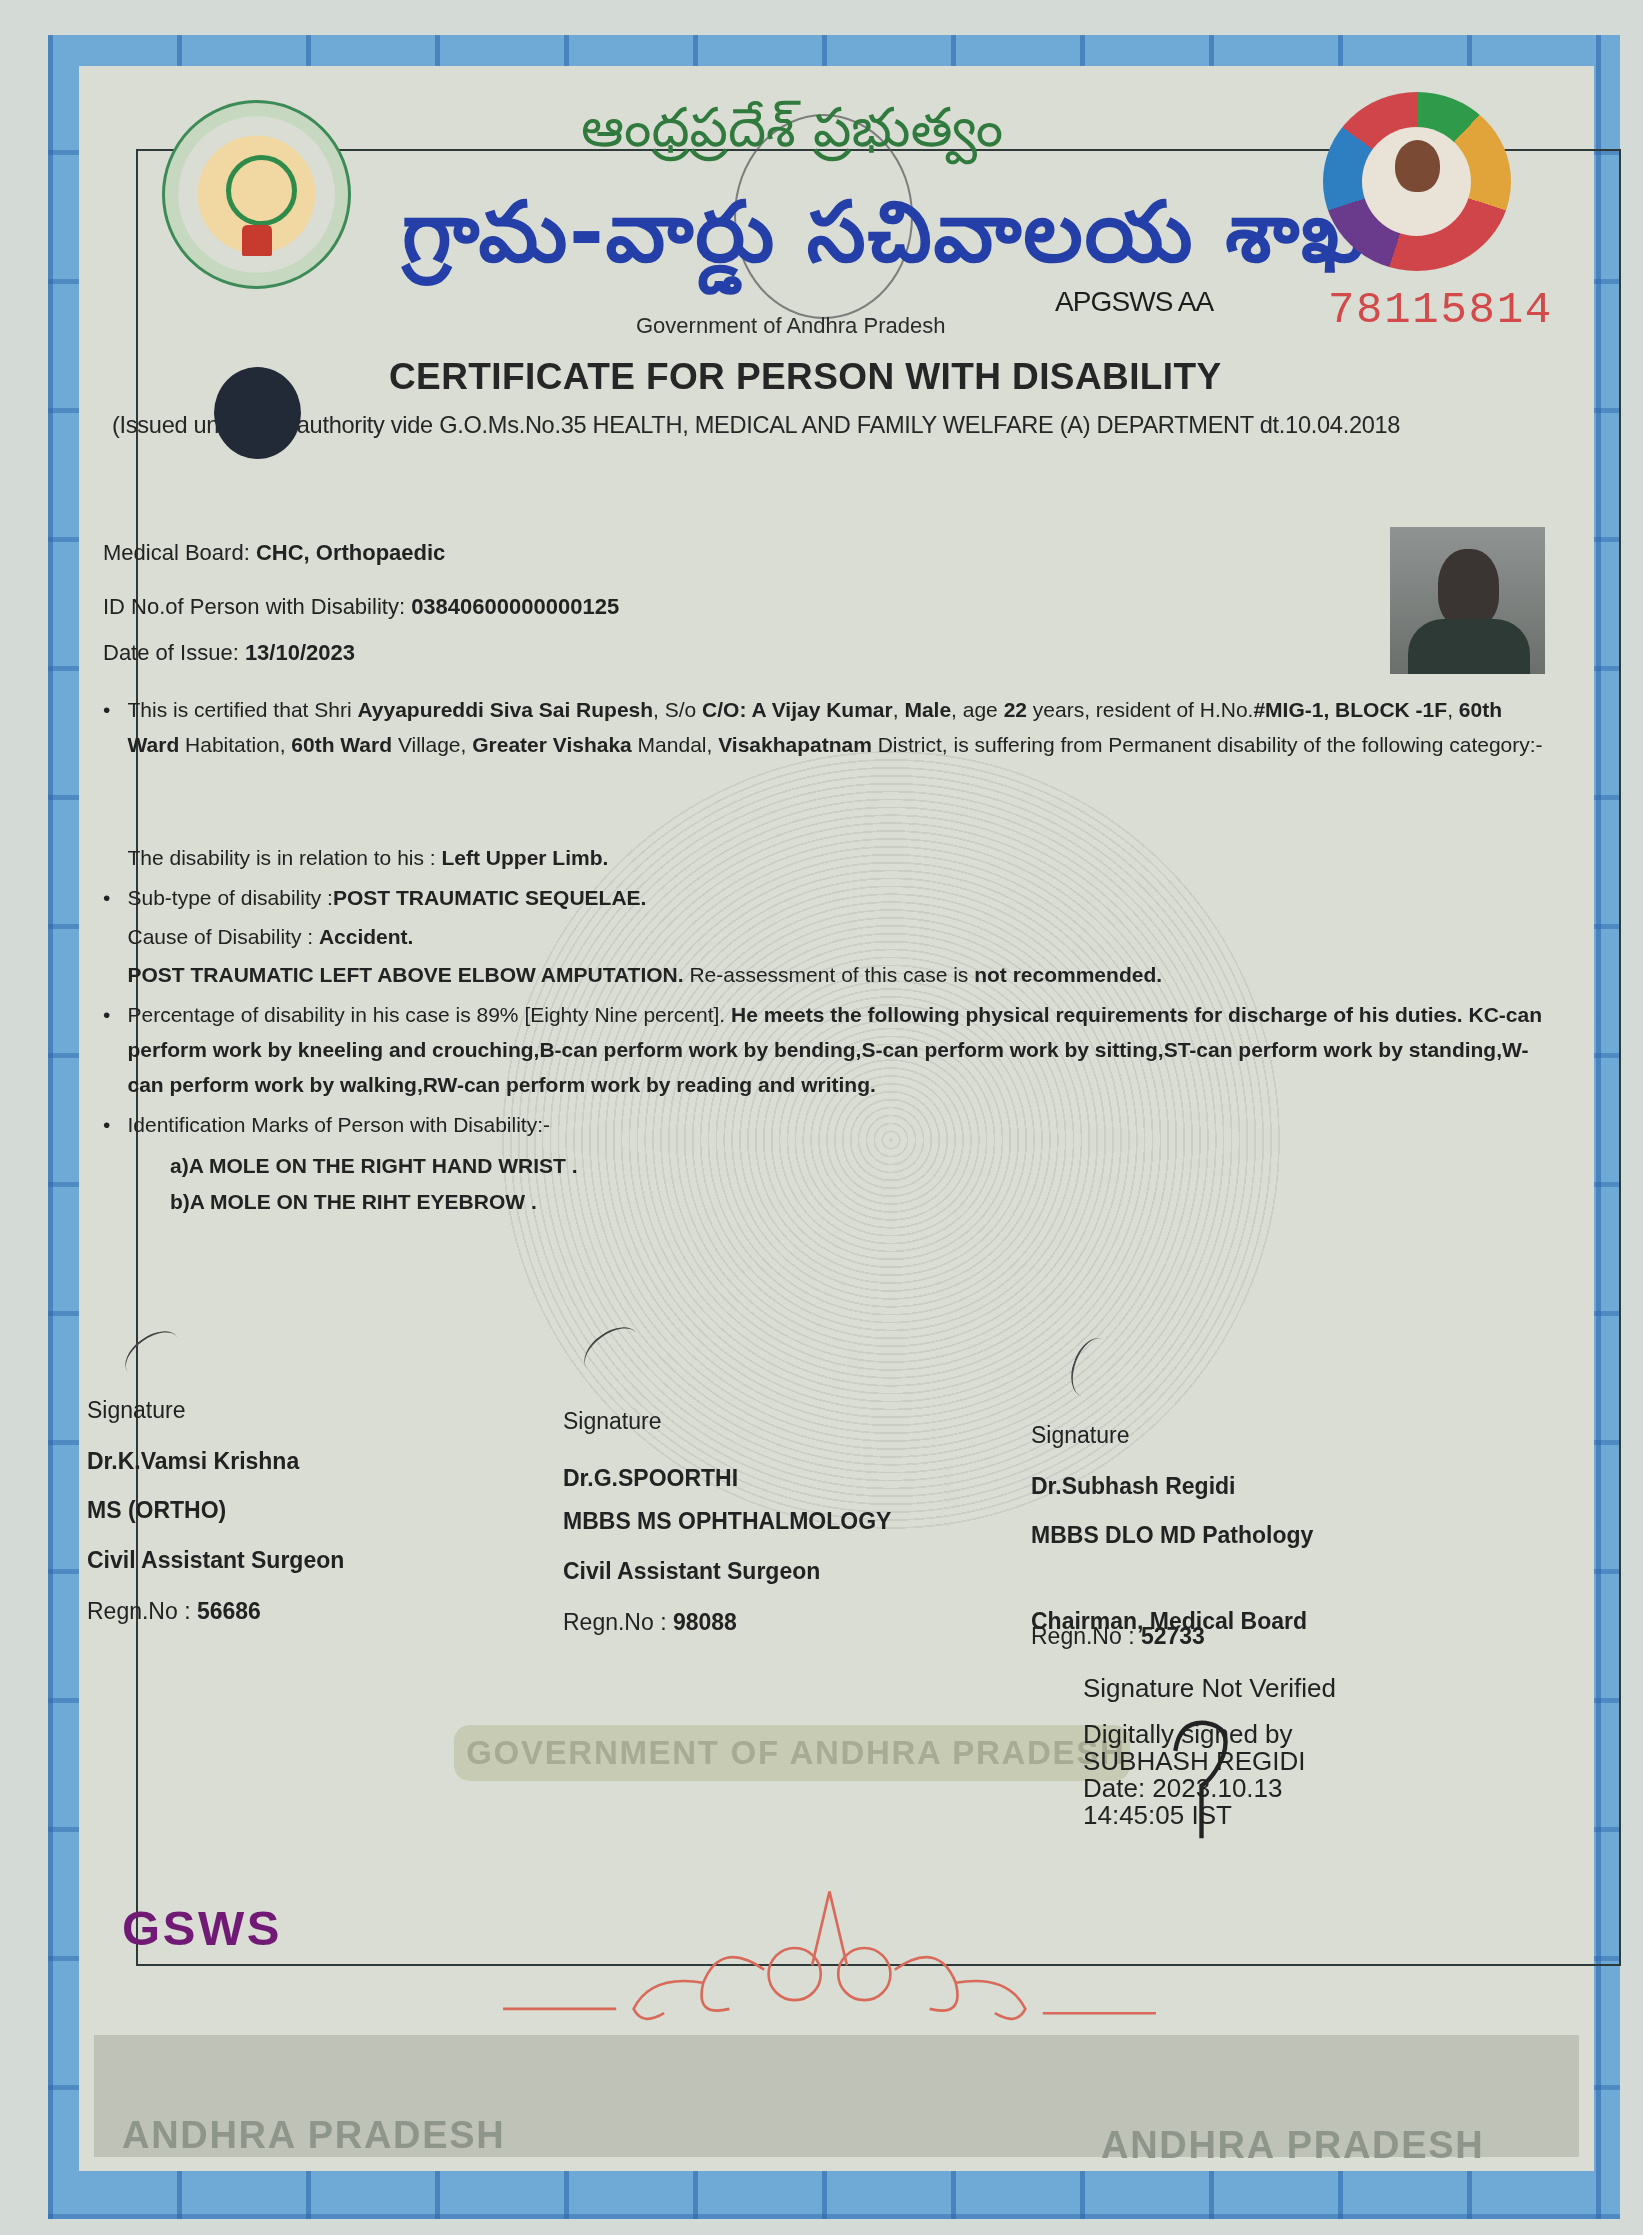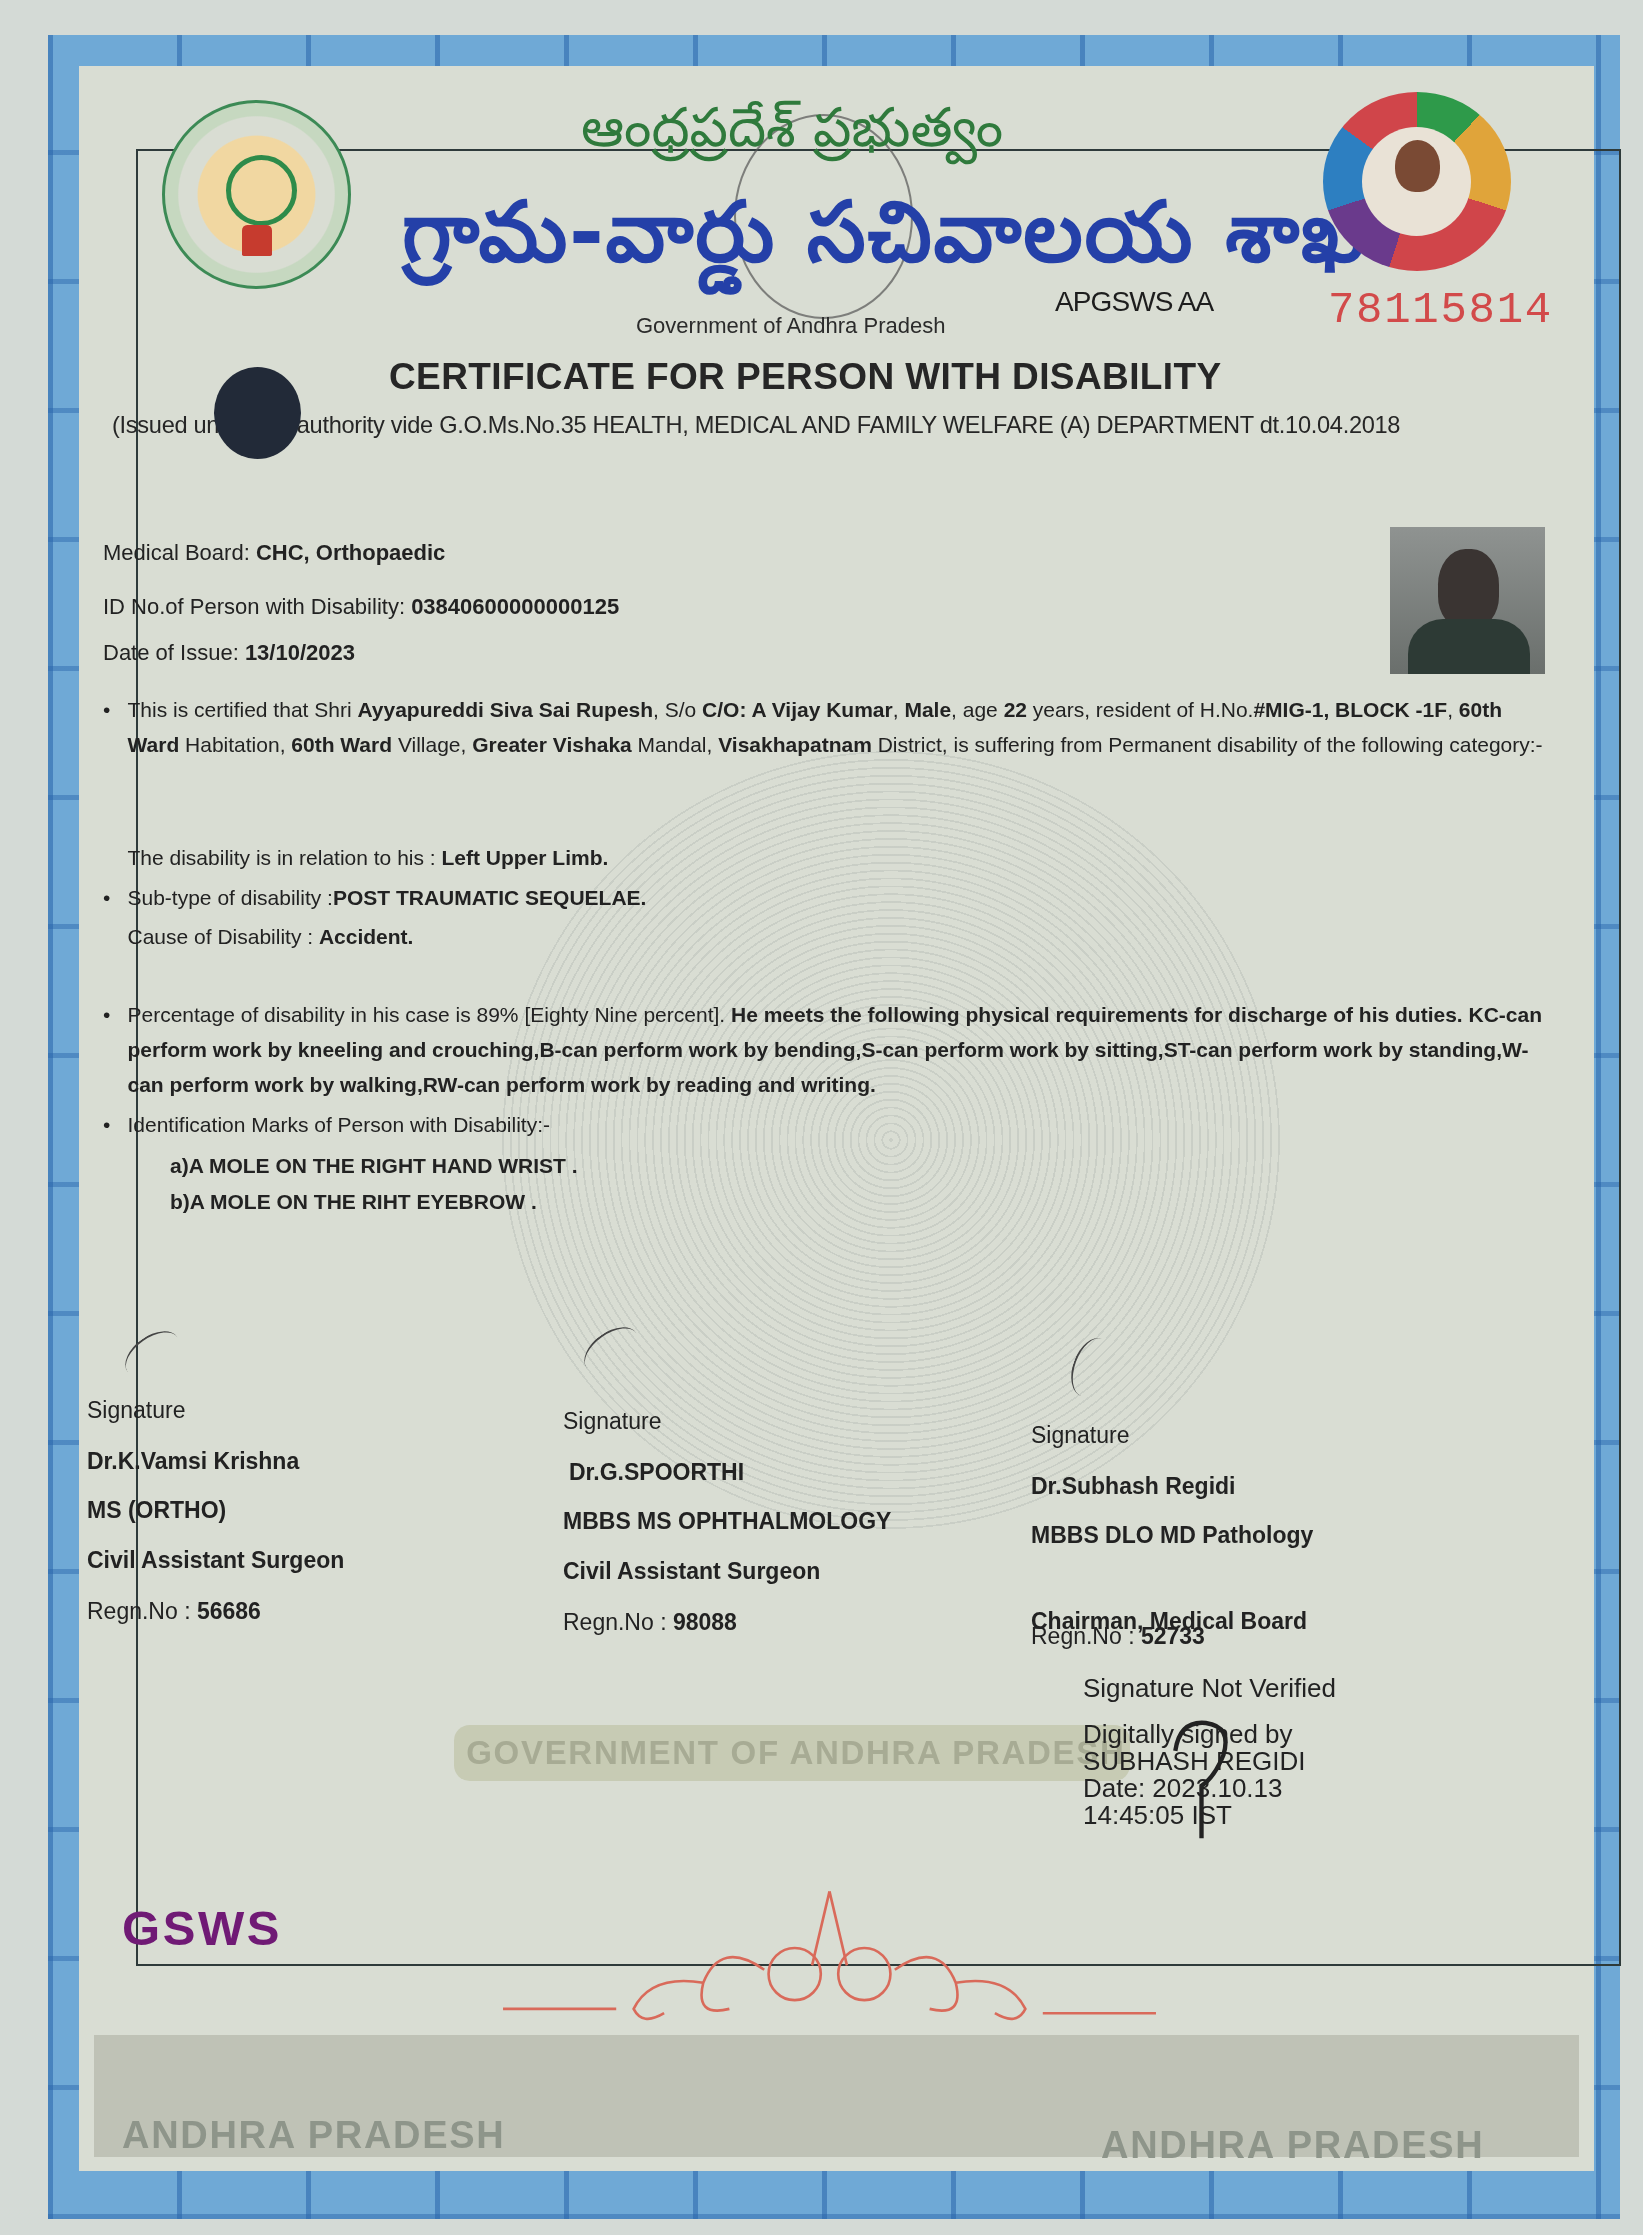--- a/index.html
+++ b/index.html
@@ -112,20 +112,23 @@
   <div class="para" style="top:840px;">
     <span class="txt"><span>The disability is in relation to his : </span><span class="b">Left Upper Limb.</span></span>
   </div>
   <div class="para" style="top:880px;">
     <span class="bul">•</span>
     <span class="txt"><span>Sub-type of disability :</span><span class="b">POST TRAUMATIC SEQUELAE.</span></span>
   </div>
   <div class="para" style="top:919px;">
     <span class="txt"><span>Cause of Disability : </span><span class="b">Accident.</span></span>
   </div>
+  <div class="para" style="top:957px;">
+    <span class="txt"><span class="b">POST TRAUMATIC LEFT ABOVE ELBOW AMPUTATION.</span><span> Re-assessment of this case is </span><span class="b">not recommended.</span></span>
+  </div>
   <div class="para" style="top:997px;">
     <span class="bul">•</span>
     <span class="txt"><span>Percentage of disability in his case is  </span><span>89%</span><span>  [Eighty Nine percent]. </span><span class="b">He meets the following physical requirements for discharge of his duties. </span><span class="b">KC-can perform work by kneeling and crouching,B-can perform work by bending,S-can perform work by sitting,ST-can perform work by standing,W-can perform work by walking,RW-can perform work by reading and writing.</span></span>
   </div>
   <div class="para" style="top:1107px;">
     <span class="bul">•</span>
     <span class="txt">Identification Marks of Person with Disability:-</span>
   </div>
   <div class="para" style="top:1148px;left:170px;">
     <span class="b">a)A MOLE ON THE RIGHT HAND WRIST .</span>
@@ -140,21 +143,21 @@
 
   <div class="sig-col" style="left:87px;top:1397px;">
     <div style="top:0;">Signature</div>
     <div style="top:51px;font-weight:bold;">Dr.K.Vamsi Krishna</div>
     <div style="top:100px;font-weight:bold;">MS (ORTHO)</div>
     <div style="top:150px;font-weight:bold;">Civil Assistant Surgeon</div>
     <div style="top:201px;"><span>Regn.No : </span><b>56686</b></div>
   </div>
   <div class="sig-col" style="left:563px;top:1408px;">
     <div style="top:0;">Signature</div>
-    <div style="top:51px;font-weight:bold;margin-left:6px;">Dr.G.SPOORTHI</div>
+    <div style="top:57px;font-weight:bold;">Dr.G.SPOORTHI</div>
     <div style="top:100px;font-weight:bold;">MBBS MS OPHTHALMOLOGY</div>
     <div style="top:150px;font-weight:bold;">Civil Assistant Surgeon</div>
     <div style="top:201px;"><span>Regn.No : </span><b>98088</b></div>
   </div>
   <div class="sig-col" style="left:1031px;top:1422px;">
     <div style="top:0;">Signature</div>
     <div style="top:51px;font-weight:bold;">Dr.Subhash Regidi</div>
     <div style="top:100px;font-weight:bold;">MBBS DLO MD Pathology</div>
     <div style="top:150px;font-weight:bold;margin-top:36px;">Chairman, Medical Board</div>
     <div style="top:201px;"><span>Regn.No : </span><b>52733</b></div>

